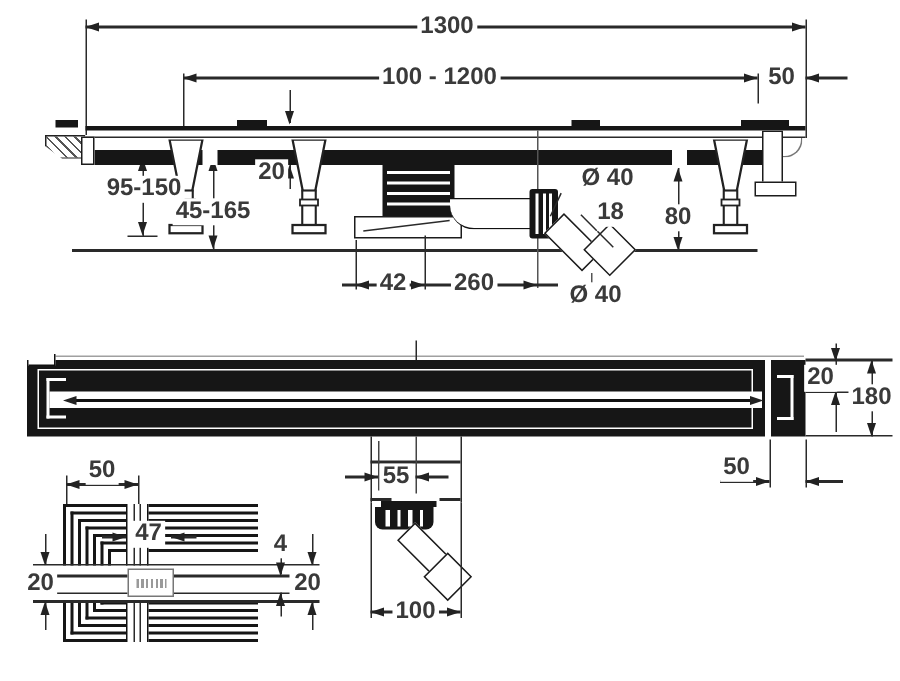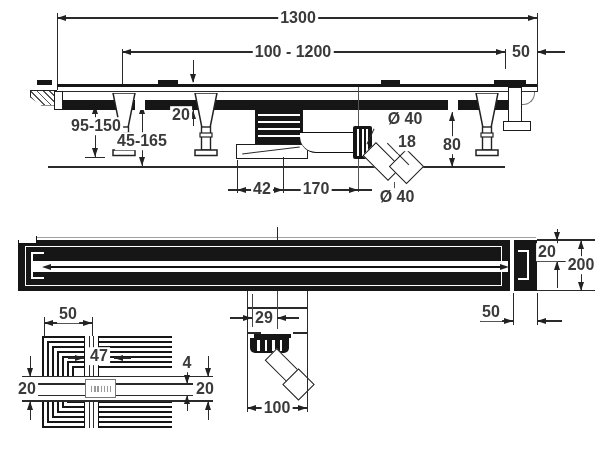--- a/index.html
+++ b/index.html
@@ -145,21 +145,21 @@
       <div class="ar aR" style="left:349px;top:187px"></div>
     </div>
 
     <div class="lb" style="left:96px;top:126px">95-150</div>
     <div class="lb" style="left:142px;top:141px">45-165</div>
     <div class="lb" style="left:181px;top:115px">20</div>
     <div class="lb" style="left:405px;top:119px">Ø 40</div>
     <div class="lb" style="left:407px;top:142px">18</div>
     <div class="lb" style="left:452px;top:145px">80</div>
     <div class="lb" style="left:262px;top:189px">42</div>
-    <div class="lb" style="left:316px;top:189px">170</div>
+    <div class="lb" style="left:316px;top:189px">260</div>
     <div class="lb" style="left:397px;top:197px">Ø 40</div>
   </div>
 
   <div>
     <div style="left:20px;top:236.6px;width:516px;height:1.6px;background:#a0a0a0"></div>
     <div class="v" style="left:277px;top:227px;height:13px"></div>
     <div class="blk" style="left:18px;top:240px;width:492px;height:51px"></div>
     <div style="left:25px;top:245.5px;width:477px;height:40px;border:1.5px solid #fff"></div>
     <div style="left:31px;top:252px;width:13px;height:27px;border:2px solid #fff;border-right:none"></div>
     <div class="ws" style="left:33px;top:261.4px;width:475px;height:10.6px"></div>
@@ -174,21 +174,21 @@
       <div class="h" style="left:537px;top:239.4px;width:58px"></div>
       <div class="h" style="left:537px;top:289.8px;width:58px"></div>
       <div class="h" style="left:537px;top:260.6px;width:30px"></div>
       <div class="v" style="left:557px;top:229px;height:59px"></div>
       <div class="ar aD" style="left:554px;top:232px"></div>
       <div class="ar aU" style="left:554px;top:261px"></div>
       <div class="v" style="left:581px;top:240px;height:51px"></div>
       <div class="ar aU" style="left:578px;top:240px"></div>
       <div class="ar aD" style="left:578px;top:282px"></div>
       <div class="lb" style="left:547px;top:252px">20</div>
-      <div class="lb" style="left:581px;top:265px">200</div>
+      <div class="lb" style="left:581px;top:265px">180</div>
     </div>
 
     <div>
       <div class="v" style="left:513px;top:293px;height:32px"></div>
       <div class="v" style="left:537px;top:293px;height:32px"></div>
       <div class="h" style="left:480px;top:320.4px;width:33px"></div>
       <div class="ar aR" style="left:504px;top:318px"></div>
       <div class="h" style="left:537px;top:320.4px;width:25px"></div>
       <div class="ar aL" style="left:537px;top:318px"></div>
       <div class="lb" style="left:491px;top:312px">50</div>
@@ -199,21 +199,21 @@
     <div class="v" style="left:247px;top:291px;height:44px"></div>
     <div class="v" style="left:307px;top:291px;height:44px"></div>
     <div class="h" style="left:247px;top:307.4px;width:60px"></div>
     <div class="v" style="left:277px;top:291px;height:38px;width:1px;background:#444"></div>
     <div class="v" style="left:252px;top:294px;height:33px;width:1px;background:#444"></div>
     <div>
       <div class="h" style="left:230px;top:317.4px;width:22px"></div>
       <div class="ar aR" style="left:243px;top:315px"></div>
       <div class="h" style="left:277px;top:317.4px;width:22px"></div>
       <div class="ar aL" style="left:277px;top:315px"></div>
-      <div class="lb" style="left:264px;top:318px">29</div>
+      <div class="lb" style="left:264px;top:318px">55</div>
     </div>
     <div class="h" style="left:247px;top:332.4px;width:14px"></div>
     <div class="h" style="left:293px;top:332.4px;width:14px"></div>
     <div class="blk" style="left:254px;top:334px;width:37px;height:4px"></div>
     <div class="blk" style="left:250px;top:338px;width:39px;height:15px;border-radius:0 0 5px 5px"></div>
     <div class="ws" style="left:257px;top:340px;width:2.5px;height:11px"></div>
     <div class="ws" style="left:264.5px;top:340px;width:2.5px;height:11px"></div>
     <div class="ws" style="left:272px;top:340px;width:2.5px;height:11px"></div>
     <div class="ws" style="left:279.5px;top:340px;width:2.5px;height:11px"></div>
     <div class="wht" style="left:266px;top:357px;width:32px;height:17px;transform:rotate(45deg)"></div>

